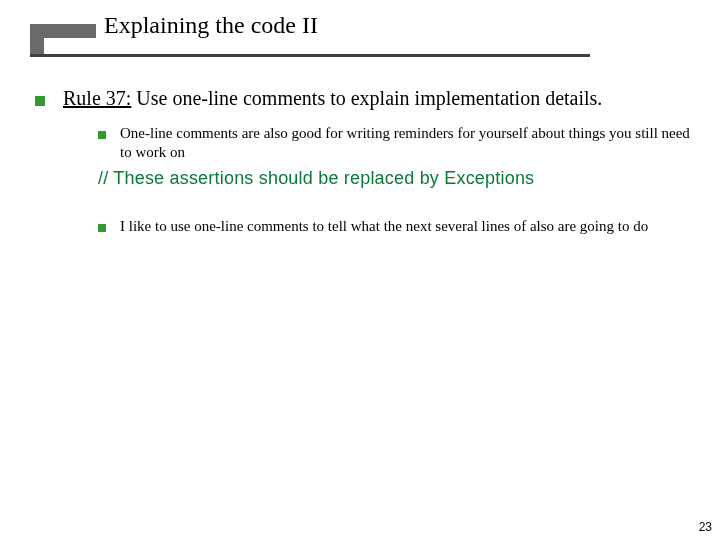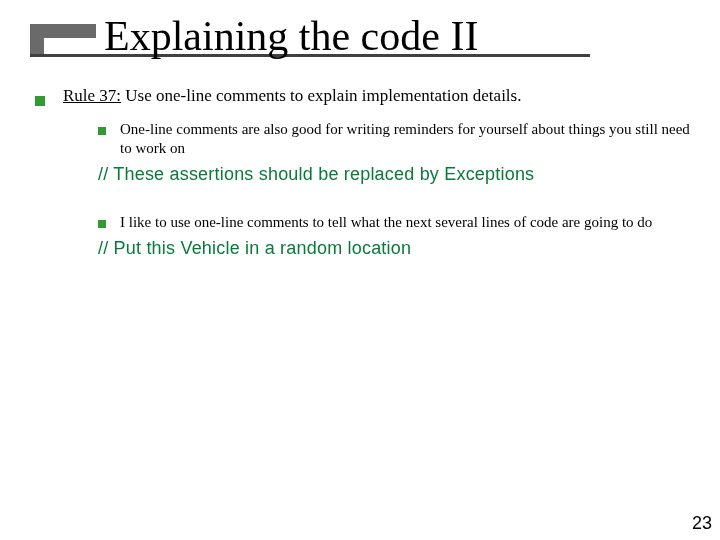--- a/index.html
+++ b/index.html
@@ -37,42 +37,42 @@
     left: 30px;
     top: 54px;
     width: 560px;
     height: 3px;
     background: #404040;
   }
   .slide-title {
     position: absolute;
     left: 104px;
     top: 12px;
-    font-size: 42px;
+    font-size: 24px;
     font-weight: normal;
     color: #000;
   }
   .body {
     padding: 24px 30px 0 35px;
   }
   .lvl1 {
     display: flex;
     align-items: flex-start;
     margin-bottom: 14px;
   }
   .lvl1 .bullet {
     flex: 0 0 auto;
     width: 10px;
     height: 10px;
     background: #339933;
     margin-top: 10px;
     margin-right: 18px;
   }
   .lvl1 .text {
-    font-size: 17px;
+    font-size: 20px;
     line-height: 1.2;
   }
   .rule-label { }
   .sub-list {
     margin-left: 63px;
     margin-top: 6px;
   }
   .lvl2 {
     display: flex;
     align-items: flex-start;
@@ -97,21 +97,21 @@
     color: #0a7a3b;
     margin-top: 4px;
     margin-bottom: 28px;
     letter-spacing: 0.2px;
   }
   .page-number {
     position: absolute;
     right: 8px;
     bottom: 6px;
     font-family: Arial, sans-serif;
-    font-size: 18px;
+    font-size: 12px;
     color: #000;
   }
 </style>
 </head>
 <body>
 
 <div class="title-region">
   <div class="title-bar"></div>
   <div class="title-bar-small"></div>
   <div class="title-underline"></div>
@@ -133,20 +133,19 @@
     <div class="lvl2">
       <span class="bullet"></span>
       <div class="text">One-line comments are also good for writing reminders for yourself about things you still need to work on</div>
     </div>
   </div>
   <div class="code-line">// These assertions should be replaced by Exceptions</div>
 
   <div class="sub-list">
     <div class="lvl2">
       <span class="bullet"></span>
-      <div class="text">I like to use one-line comments to tell what the next several lines of code are going to do</div>
+      <div class="text">I like to use one-line comments to tell what the next several lines of also are going to do</div>
     </div>
   </div>
-  <div class="code-line">// Put this Vehicle in a random location</div>
 
 </div>
 
 <div class="page-number">23</div>
 
 </body></html>

